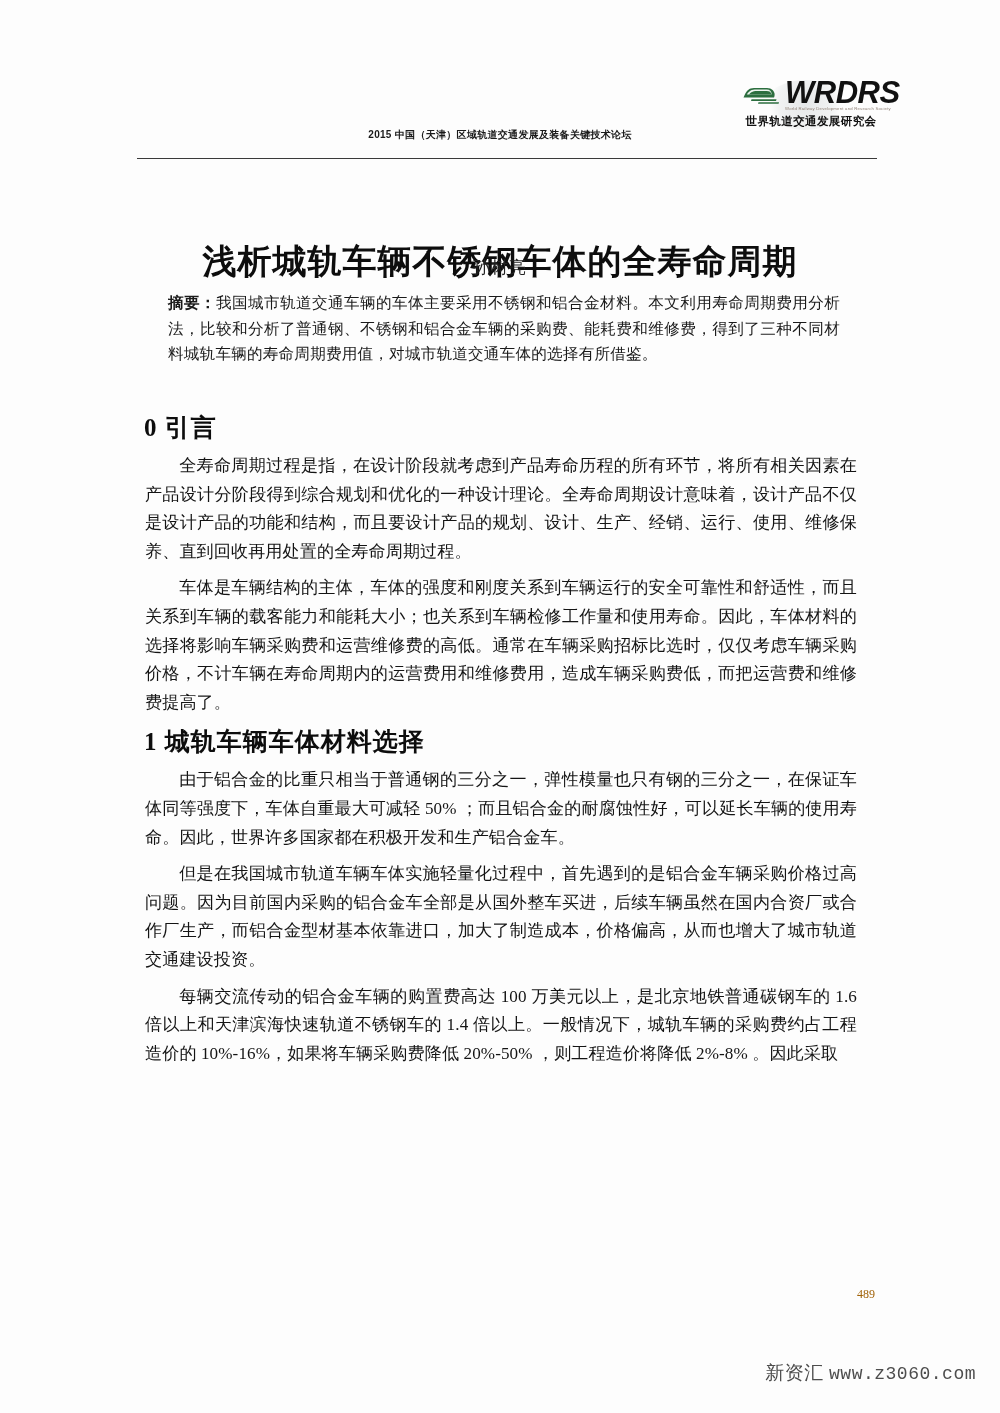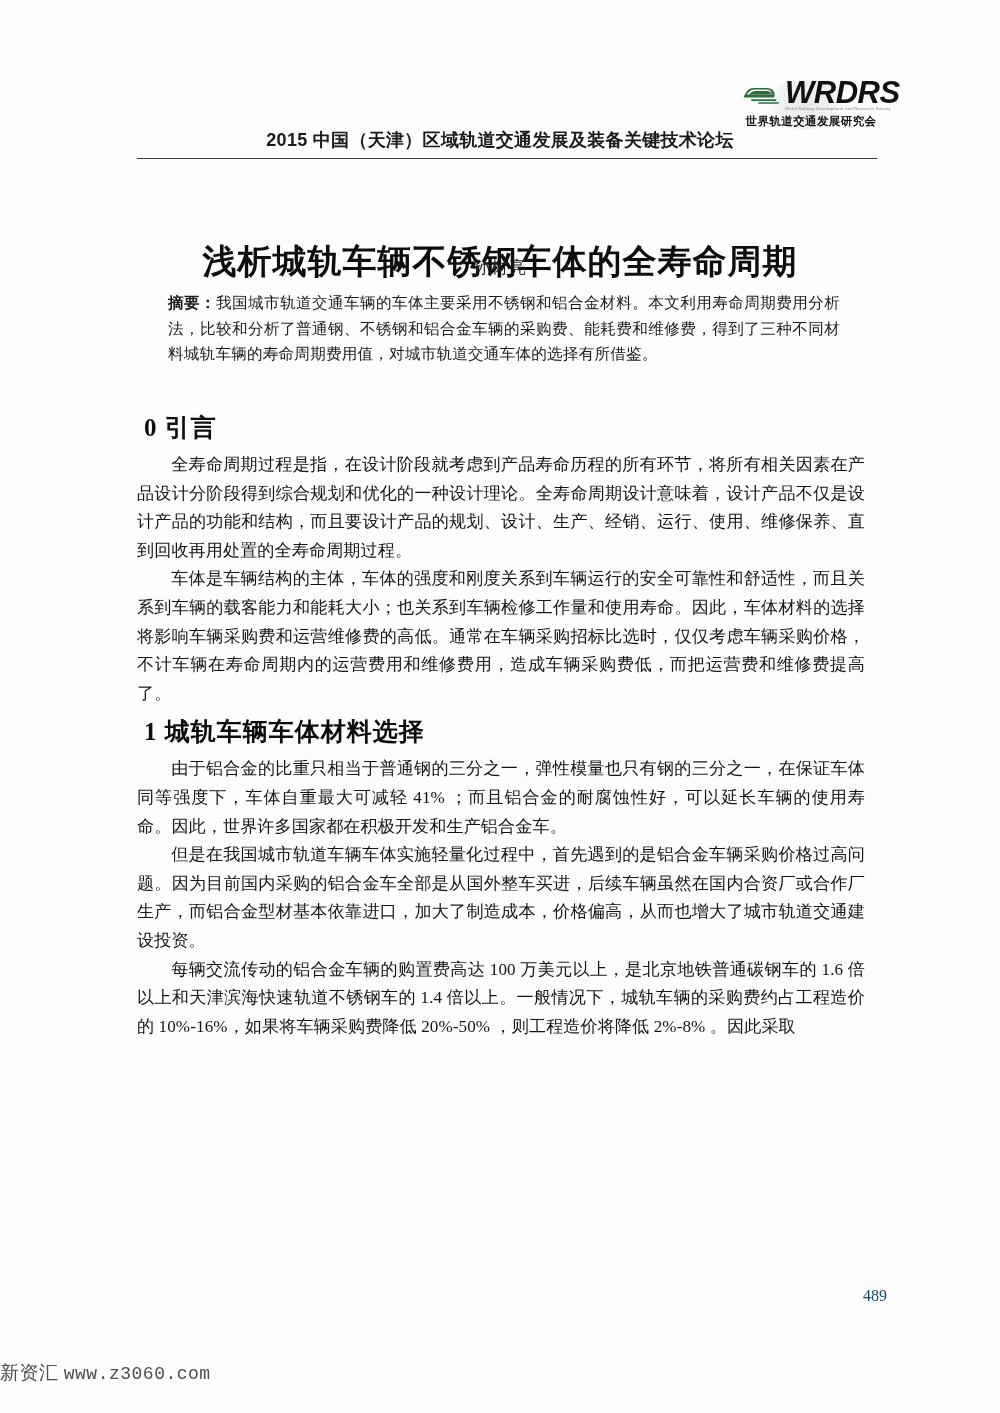--- a/index.html
+++ b/index.html
@@ -86,21 +86,21 @@
     white-space: nowrap;
   }
   .header-title {
     position: absolute;
     left: 0;
     top: 128px;
     width: 1000px;
     text-align: center;
     font-family: "Liberation Sans", sans-serif;
     font-weight: bold;
-    font-size: 18px;
+    font-size: 10px;
     color: #1a1a1a;
     letter-spacing: 0.3px;
   }
   .header-rule {
     position: absolute;
     left: 137px;
     top: 158px;
     width: 740px;
     height: 0;
     border-top: 1.3px solid #3a3a3a;
@@ -166,46 +166,46 @@
     padding: 0;
     letter-spacing: 1px;
     color: #0d0d0d;
   }
   .sec-0 { margin-top: 6px; }
   .sec-1 { margin-top: 44px; }
   p.para {
     font-family: "Liberation Serif", serif;
     font-size: 17.1px;
     line-height: 28.6px;
-    margin: 0;
+    margin: 8px;
     text-indent: 2em;
     text-align: justify;
     text-justify: inter-ideograph;
     color: #141414;
     letter-spacing: 0.1px;
   }
   .gap-after-head { margin-top: 20px; }
 
   
   .page-number {
     position: absolute;
-    left: 12px;
+    left: 0;
     top: 1287px;
     width: 875px;
     text-align: right;
     font-family: "Liberation Serif", serif;
-    font-size: 16px;
-    color: #0c4a6e;
+    font-size: 12px;
+    color: #a16207;
   }
   .site-footer {
     position: absolute;
     left: 0;
     top: 1360px;
     width: 976px;
-    text-align: left;
+    text-align: right;
     font-family: "Liberation Serif", serif;
     font-size: 19px;
     color: #4d4d4d;
     letter-spacing: 0.5px;
   }
   .site-footer .url {
     font-family: "Liberation Mono", monospace;
     font-size: 18px;
     letter-spacing: 0.5px;
   }
@@ -244,21 +244,21 @@
     <b>摘要：</b><span>我国城市轨道交通车辆的车体主要采用不锈钢和铝合金材料。本文利用寿命周期费用分析法，比较和分析了普通钢、不锈钢和铝合金车辆的采购费、能耗费和维修费，得到了三种不同材料城轨车辆的寿命周期费用值，对城市轨道交通车体的选择有所借鉴。</span>
   </div>
 
   <div class="body-col">
 
     <h2 class="sec sec-0">0  引言</h2>
     <p class="para gap-after-head">全寿命周期过程是指，在设计阶段就考虑到产品寿命历程的所有环节，将所有相关因素在产品设计分阶段得到综合规划和优化的一种设计理论。全寿命周期设计意味着，设计产品不仅是设计产品的功能和结构，而且要设计产品的规划、设计、生产、经销、运行、使用、维修保养、直到回收再用处置的全寿命周期过程。</p>
     <p class="para">车体是车辆结构的主体，车体的强度和刚度关系到车辆运行的安全可靠性和舒适性，而且关系到车辆的载客能力和能耗大小；也关系到车辆检修工作量和使用寿命。因此，车体材料的选择将影响车辆采购费和运营维修费的高低。通常在车辆采购招标比选时，仅仅考虑车辆采购价格，不计车辆在寿命周期内的运营费用和维修费用，造成车辆采购费低，而把运营费和维修费提高了。</p>
 
     <h2 class="sec sec-1">1  城轨车辆车体材料选择</h2>
-    <p class="para">由于铝合金的比重只相当于普通钢的三分之一，弹性模量也只有钢的三分之一，在保证车体同等强度下，车体自重最大可减轻 41% ；而且铝合金的耐腐蚀性好，可以延长车辆的使用寿命。因此，世界许多国家都在积极开发和生产铝合金车。</p>
+    <p class="para">由于铝合金的比重只相当于普通钢的三分之一，弹性模量也只有钢的三分之一，在保证车体同等强度下，车体自重最大可减轻 50% ；而且铝合金的耐腐蚀性好，可以延长车辆的使用寿命。因此，世界许多国家都在积极开发和生产铝合金车。</p>
     <p class="para">但是在我国城市轨道车辆车体实施轻量化过程中，首先遇到的是铝合金车辆采购价格过高问题。因为目前国内采购的铝合金车全部是从国外整车买进，后续车辆虽然在国内合资厂或合作厂生产，而铝合金型材基本依靠进口，加大了制造成本，价格偏高，从而也增大了城市轨道交通建设投资。</p>
     <p class="para">每辆交流传动的铝合金车辆的购置费高达 100 万美元以上，是北京地铁普通碳钢车的 1.6 倍以上和天津滨海快速轨道不锈钢车的 1.4 倍以上。一般情况下，城轨车辆的采购费约占工程造价的 10%-16%，如果将车辆采购费降低 20%-50% ，则工程造价将降低 2%-8% 。因此采取</p>
   </div>
 
   <div class="page-number">489</div>
 
   <div class="site-footer">
     <span>新资汇</span>
     <span class="url">www.z3060.com</span>
   </div>

